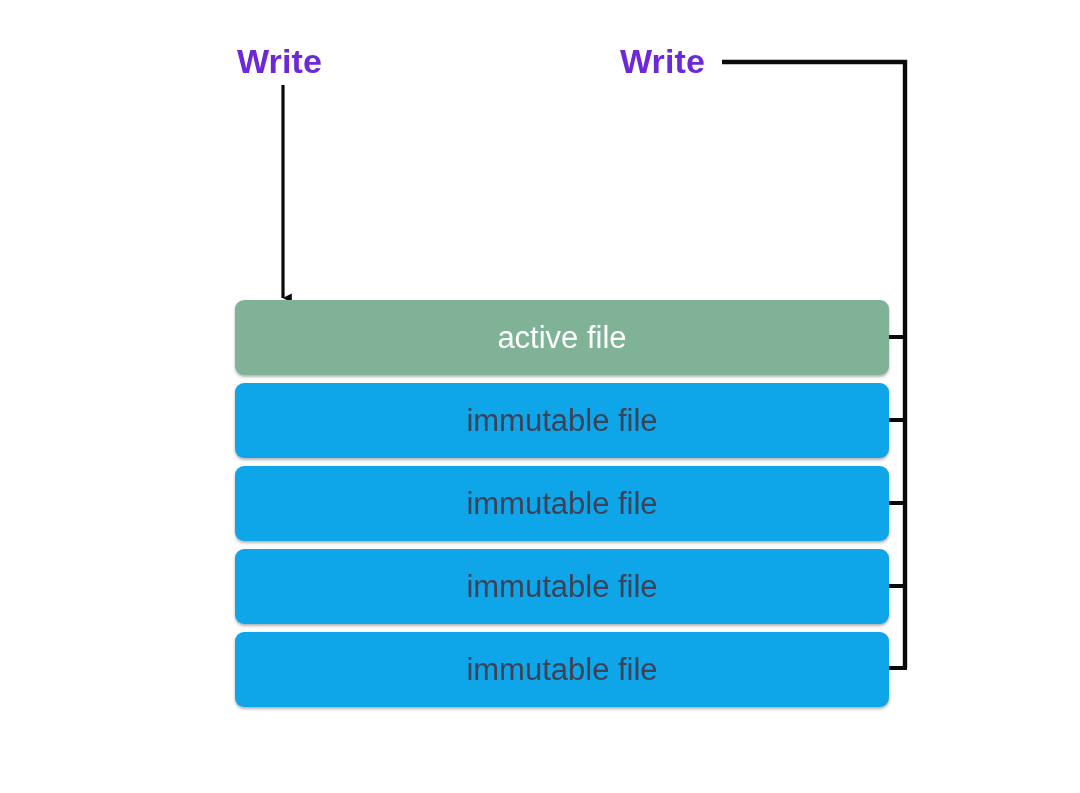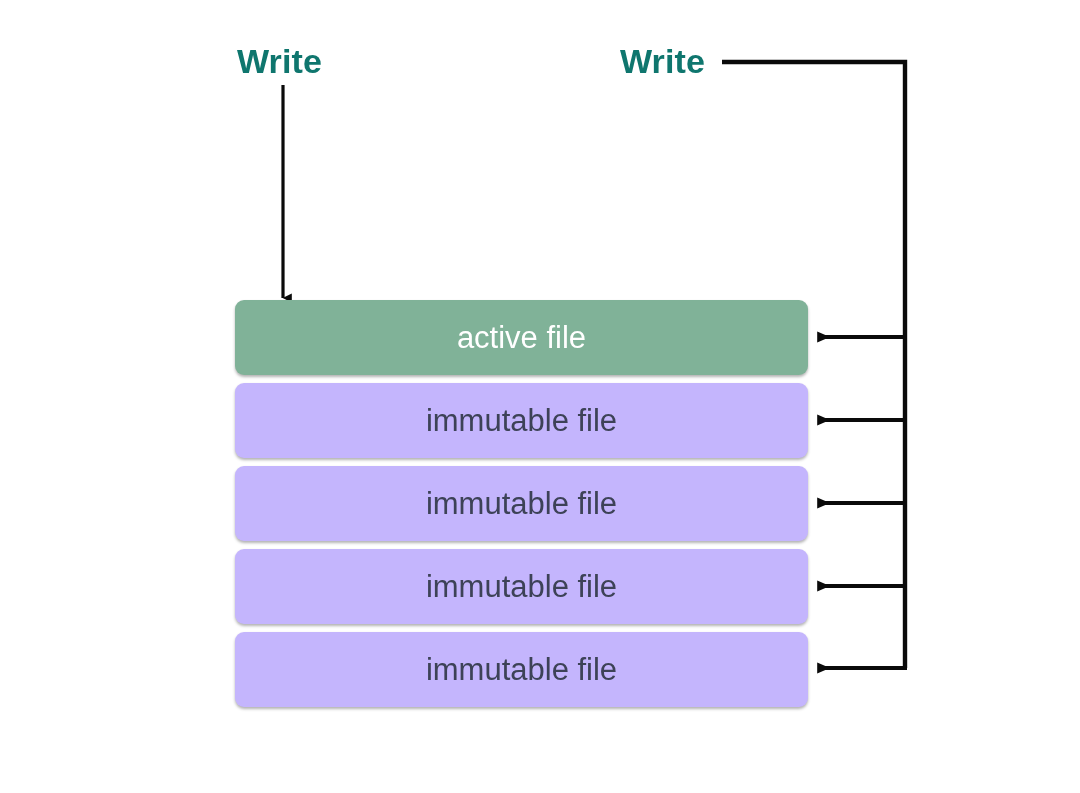--- a/index.html
+++ b/index.html
@@ -24,52 +24,52 @@
     top: 0;
     width: 1080px;
     height: 793px;
     pointer-events: none;
   }
   
   .flow-label {
     position: absolute;
     font-size: 34px;
     font-weight: 700;
-    color: #0f766e;
+    color: #6d28d9;
     letter-spacing: 0.1px;
     white-space: nowrap;
     line-height: 1;
   }
   #label-write { left: 237px; top: 44px; }
   #label-read  { left: 620px; top: 44px; }
 
   
   #file-stack {
     position: absolute;
     left: 235px;
     top: 300px;
-    width: 573px;
+    width: 654px;
   }
   .file-box {
     position: relative;
     height: 75px;
     margin-bottom: 8px;
     border-radius: 9px;
     display: flex;
     align-items: center;
     justify-content: center;
     box-shadow: 0 2px 3px rgba(0,0,0,0.30);
     box-sizing: border-box;
   }
   .file-box:last-child { margin-bottom: 0; }
   .file-box.active {
     background: #80b298;
   }
   .file-box.immutable {
-    background: #c4b5fd;
+    background: #0ea5e9;
   }
   .file-label {
     font-size: 31px;
     font-weight: 400;
     line-height: 1;
     white-space: nowrap;
   }
   .file-box.active .file-label {
     color: #ffffff;
   }

